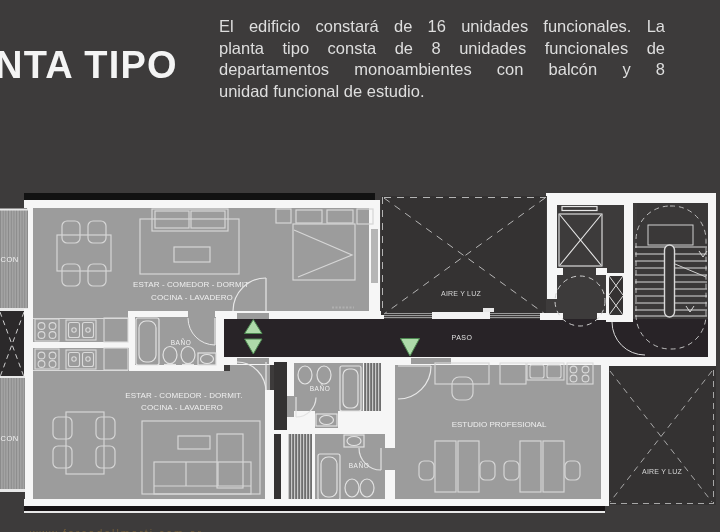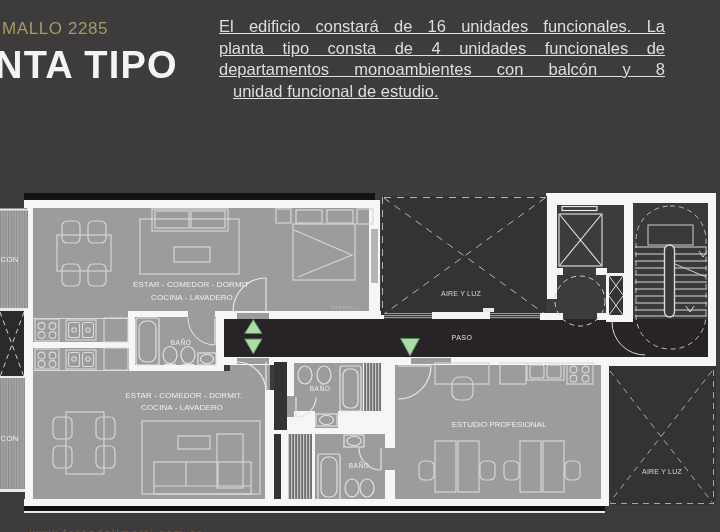--- a/index.html
+++ b/index.html
@@ -4,23 +4,23 @@
 <style>
   html,body{margin:0;padding:0;}
   body{width:720px;height:532px;overflow:hidden;background:#3d3b3b;
        font-family:"Liberation Sans", sans-serif;}
   .page{position:relative;width:720px;height:532px;background:#3d3b3b;overflow:hidden;}
   .gold{position:absolute;left:2px;top:20px;color:#a59a66;font-size:17px;
         letter-spacing:0.6px;line-height:1;}
   .title{position:absolute;left:-5px;top:44px;color:#f4f4f4;font-size:38px;
          font-weight:bold;letter-spacing:1.2px;}
   .para{position:absolute;left:219px;top:16px;width:446px;color:#dedede;
-        font-size:16.5px;line-height:21.5px;text-decoration:underline;}
+        font-size:16.5px;line-height:21.5px;}
   .para div{text-align:justify;text-align-last:justify;}
-  .para div.last{text-align-last:left;margin-left:14px;}
+  .para div.last{text-align-last:left;}
   .foot{position:absolute;left:30px;top:527px;color:#7a6138;font-size:10.5px;
         letter-spacing:2px;opacity:0.8;}
   svg{position:absolute;left:0;top:0;}
 </style>
 </head>
 <body>
 <div class="page">
 
 <svg width="720" height="532" viewBox="0 0 720 532">
   <defs>
@@ -421,25 +421,24 @@
 
   <rect x="601" y="361" width="8" height="145" fill="#f6f6f6"></rect>
 
   <rect x="24" y="499" width="585" height="7" fill="#f6f6f6"></rect>
 
   <rect x="24" y="506" width="581" height="5" fill="#161214"></rect>
 
   <rect x="24" y="511" width="581" height="2" fill="#e8e8e8"></rect>
 </svg>
 
-<div class="gold">MALLO 2285</div>
 
 <div class="title">NTA TIPO</div>
 
 <div class="para">
   <div>El edificio constará de 16 unidades funcionales. La</div>
-  <div>planta tipo consta de 4 unidades funcionales de</div>
+  <div>planta tipo consta de 8 unidades funcionales de</div>
   <div>departamentos monoambientes con balcón y 8</div>
   <div class="last">unidad funcional de estudio.</div>
 </div>
 
 <div class="foot">www.forcadellmarti.com.ar</div>
 </div>
 
 </body></html>

